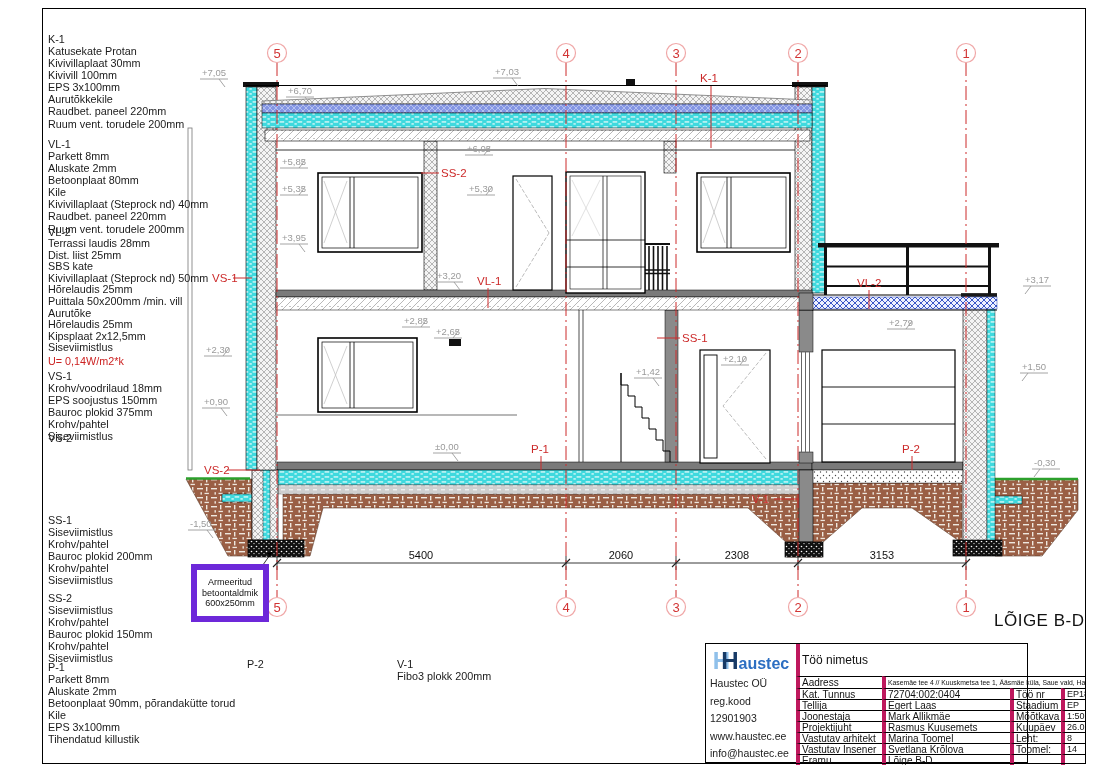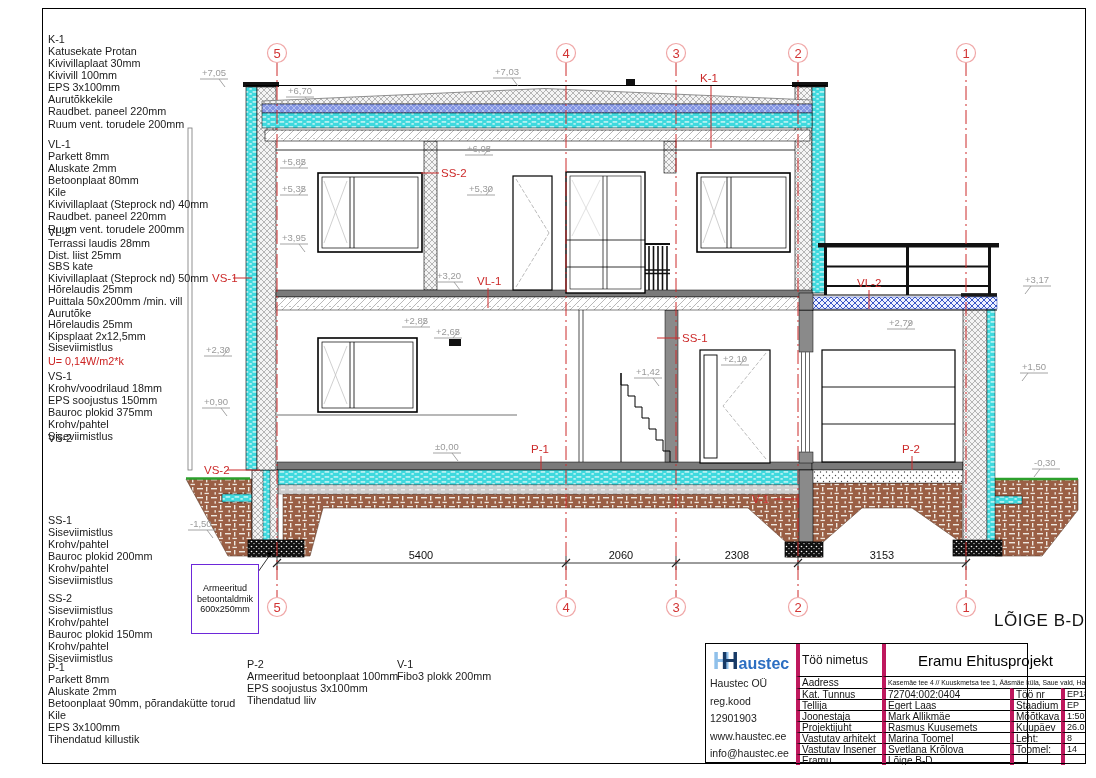--- a/index.html
+++ b/index.html
@@ -11,22 +11,22 @@
   svg text{font-family:"Liberation Sans",sans-serif;}
 
   
   .spec{position:absolute;left:48px;font-size:10.8px;color:#1a1a1a;line-height:12.1px;}
   .spec-title{height:12px;}
   .spec-body{white-space:pre-line;}
   .spec--tight .spec-body{line-height:11.6px;}
   .spec-u{color:#cc2222;margin-top:1px;}
 
   .footing-note{position:absolute;left:191px;top:564px;width:66px;background:#fff;
-        border:1px solid #6d28d9;font-size:9px;line-height:10.6px;text-align:center;
-        white-space:pre-line;padding:18px 0;color:#111;}
+        border:6px solid #6d28d9;font-size:9px;line-height:10.6px;text-align:center;
+        white-space:pre-line;padding:7px 0;color:#111;}
   .loige{position:absolute;left:994px;top:611px;font-size:17px;color:#111;letter-spacing:.5px;}
 
   
   .elev{font-size:9.5px;fill:#9a9a9a;}
   .elev-sym{stroke:#9a9a9a;stroke-width:.9;fill:none;}
   .rlab{font-size:11.5px;fill:#cc2a2a;}
   .rline{stroke:#cc2a2a;stroke-width:1;fill:none;}
   .gridline{stroke:#cc2a2a;stroke-width:1;stroke-dasharray:14 4 2 4;}
   .bub{fill:#fff;stroke:#f0a8a8;stroke-width:1.2;}
   .bubt{font-size:13px;fill:#d23434;text-anchor:middle;}
@@ -454,23 +454,20 @@
       <div class="spec-title">P-1</div>
       <div class="spec-body">Parkett 8mm
 Aluskate 2mm
 Betoonplaat 90mm, põrandakütte torud
 Kile
 EPS 3x100mm
 Tihendatud killustik</div>
     </div>
   <div class="spec" style="left:247px;top:658px">
       <div class="spec-title">P-2</div>
-      <div class="spec-body">Armeeritud betoonplaat 100mm
-EPS soojustus 3x100mm
-Tihendatud liiv</div>
     </div>
   <div class="spec" style="left:397px;top:658px">
       <div class="spec-title">V-1</div>
       <div class="spec-body">Fibo3 plokk 200mm</div>
     </div>
 
   <div class="footing-note">Armeeritud
 betoontaldmik
 600x250mm</div>
 
@@ -483,21 +480,20 @@
       </div>
       <div class="company">
         <div>Haustec OÜ</div>
         <div>reg.kood 12901903</div>
         <div>www.haustec.ee</div>
         <div>info@haustec.ee</div>
       </div>
     </div>
 
     <div class="tc ntop lbl12" style="grid-row:1;grid-column:2">Töö nimetus</div>
-    <div class="tc ntop title-cell" style="grid-row:1">Eramu Ehitusprojekt</div>
 
     <div class="tc" style="grid-row:2;grid-column:2">Aadress</div>
     <div class="tc addr-cell" style="grid-row:2">Kasemäe tee 4 // Kuuskmetsa tee 1, Ääsmäe küla, Saue vald, Harjumaa</div>
 
     <div class="tc" style="grid-row:3;grid-column:2">Kat. Tunnus</div>
     <div class="tc" style="grid-row:3;grid-column:3">72704:002:0404</div>
     <div class="tc" style="grid-row:3;grid-column:4">Töö nr</div>
     <div class="tc val-sm" style="grid-row:3;grid-column:5">EP18-07</div>
 
     <div class="tc" style="grid-row:4;grid-column:2">Tellija</div>

